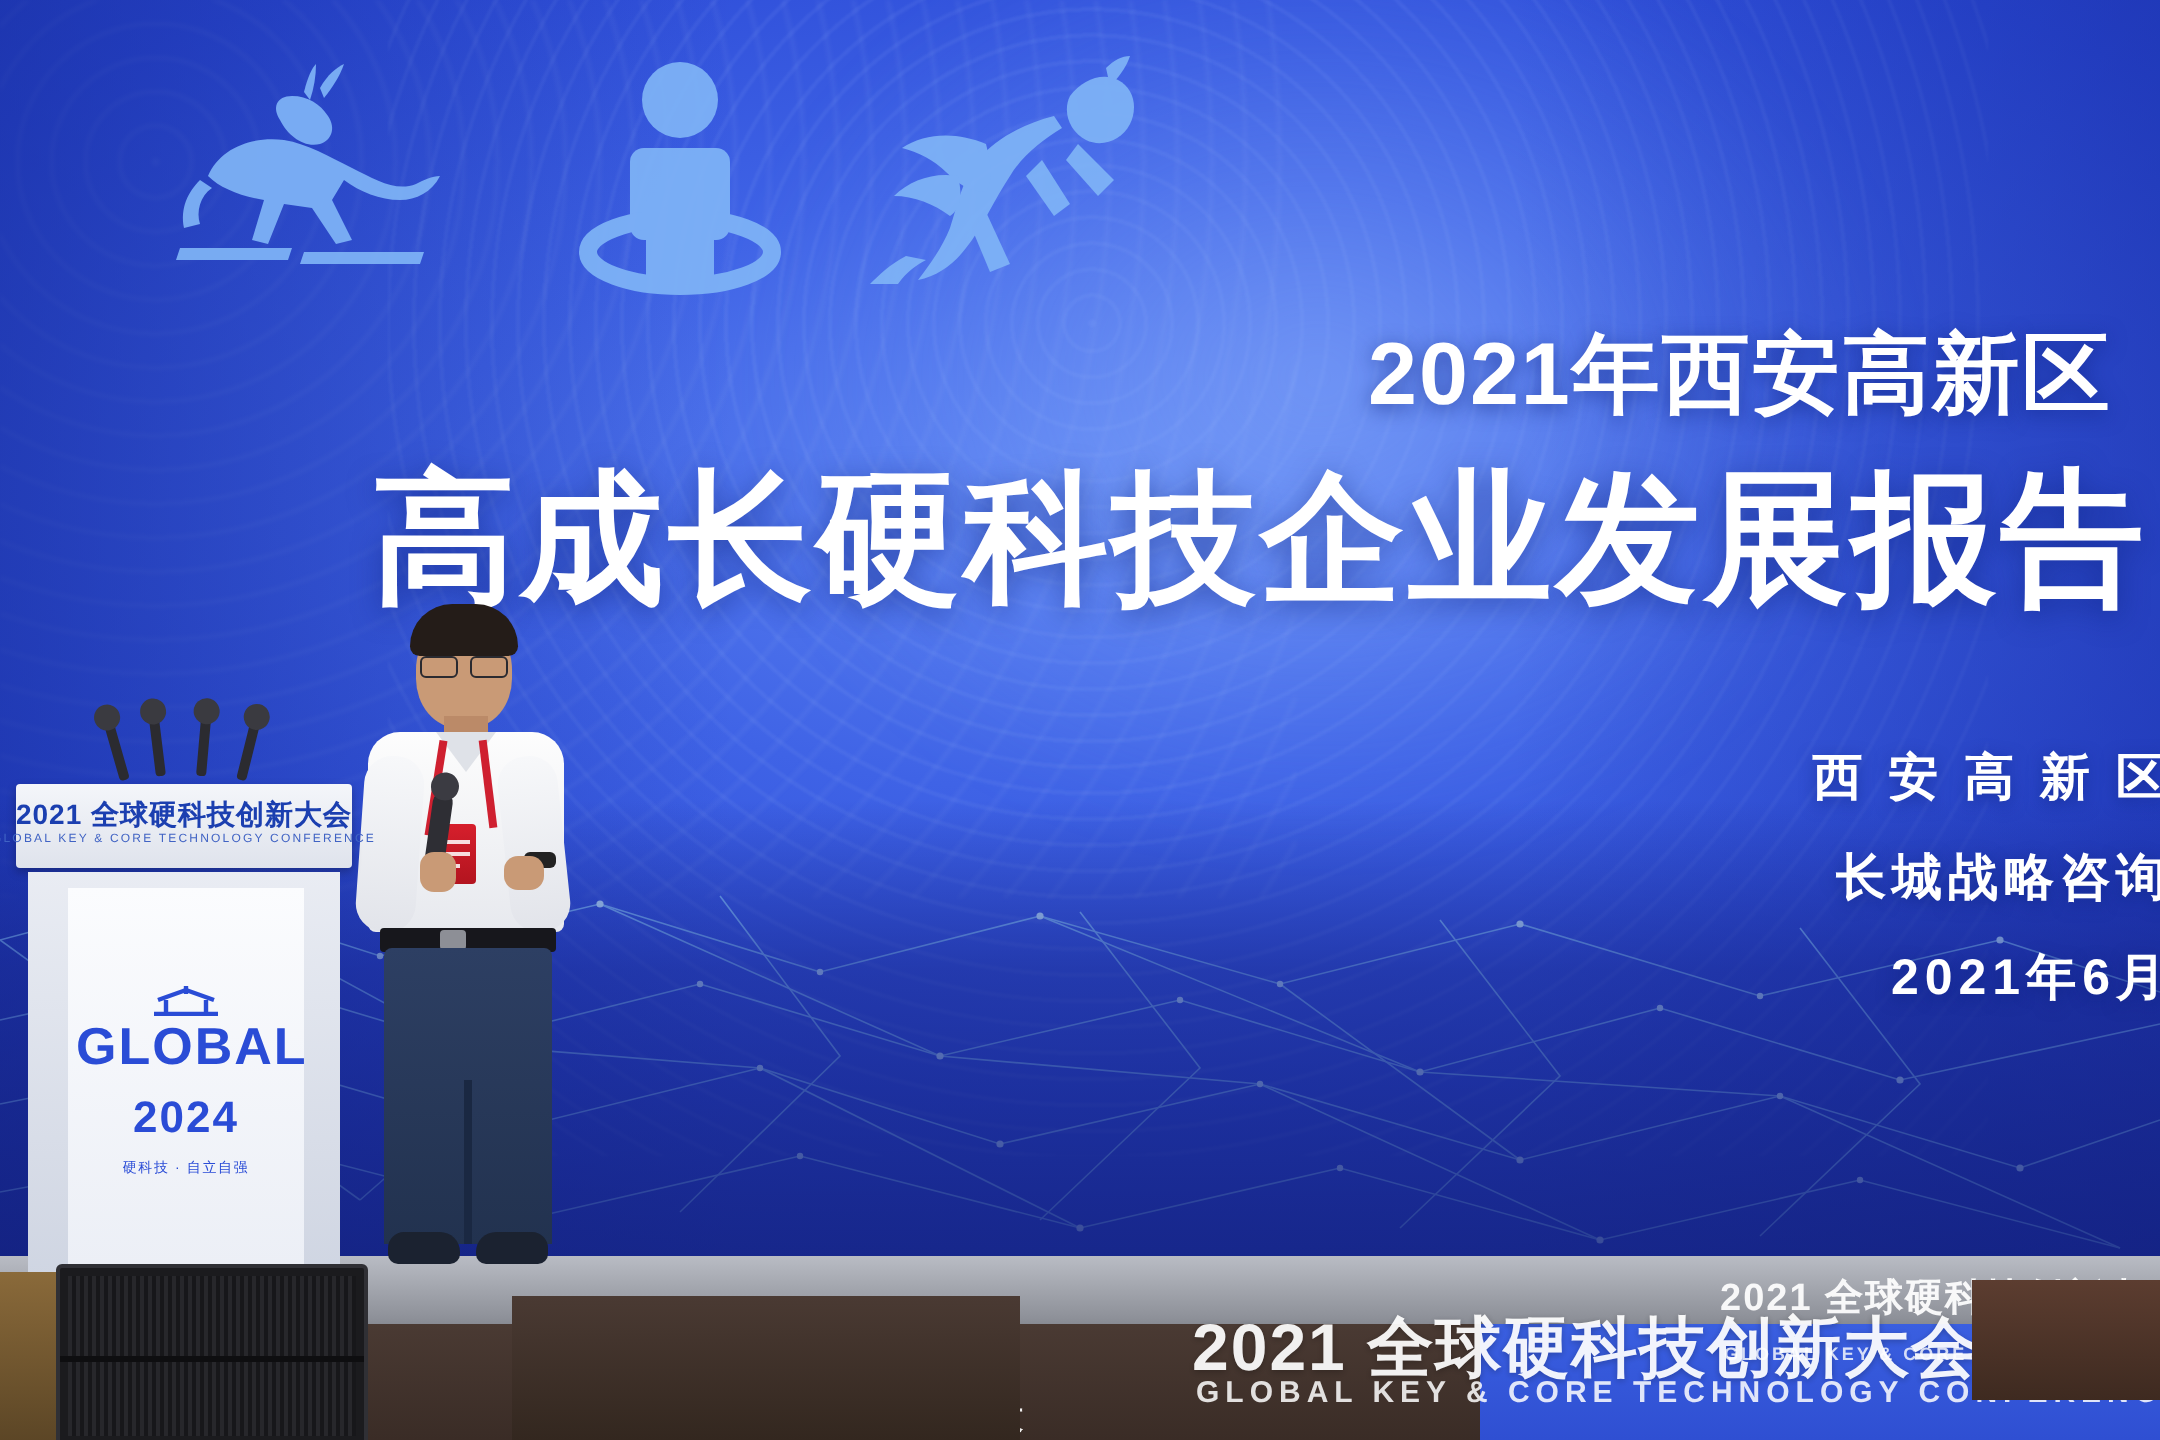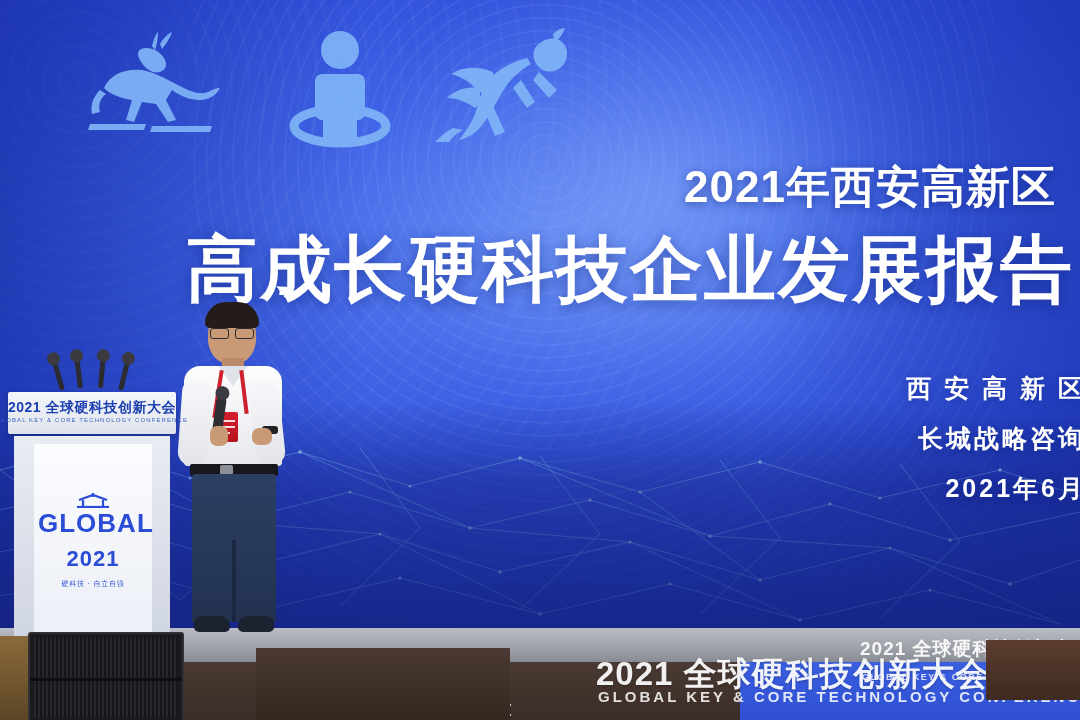--- a/index.html
+++ b/index.html
@@ -378,21 +378,21 @@
         <div class="logo-wrap">
           <svg width="72" height="16" viewBox="0 0 72 16" style="display:block;margin:0 auto 2px">
             <g fill="none" stroke="#2a4cd6" stroke-width="2.2">
               <path d="M36 1 L36 5"></path>
               <path d="M22 8 L36 3 L50 8"></path>
               <path d="M26 8 L26 15 M46 8 L46 15"></path>
               <path d="M20 15 L52 15"></path>
             </g>
           </svg>
           <div class="logo-mark">GLOBAL</div>
-          <div class="logo-year">2021</div>
+          <div class="logo-year">2024</div>
           <div class="logo-tag">硬科技 · 自立自强</div>
         </div>
       </div>
     </div>
   </div>
 
   <div class="spk-side"></div>
   <div class="spkbox">
     <div class="spk-grill"></div>
     <div class="spk-split"></div>

